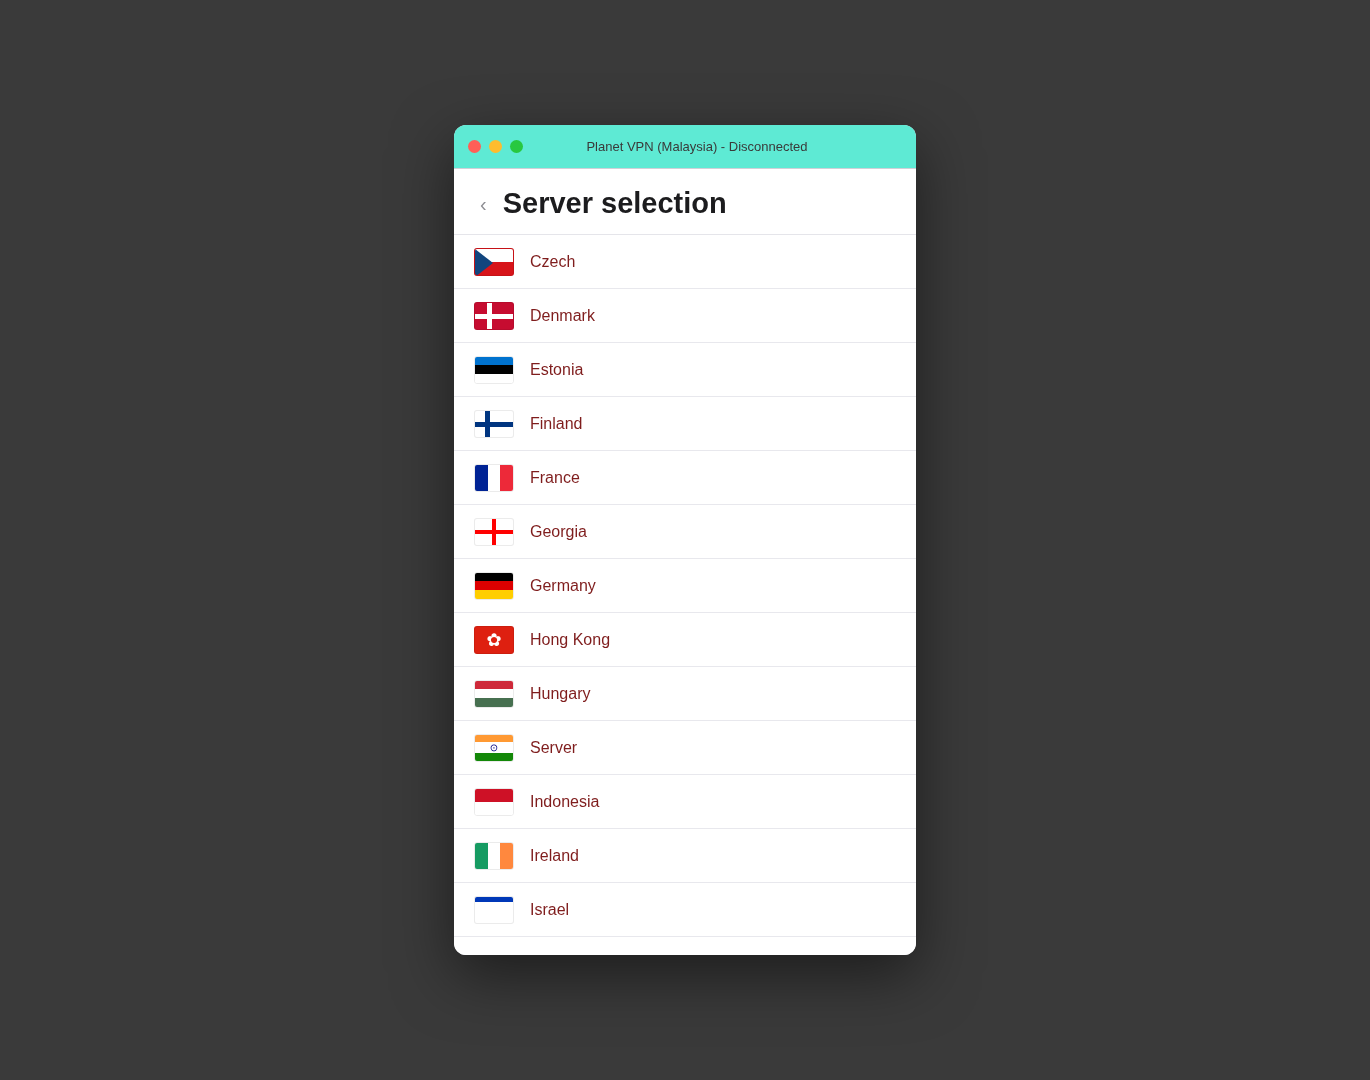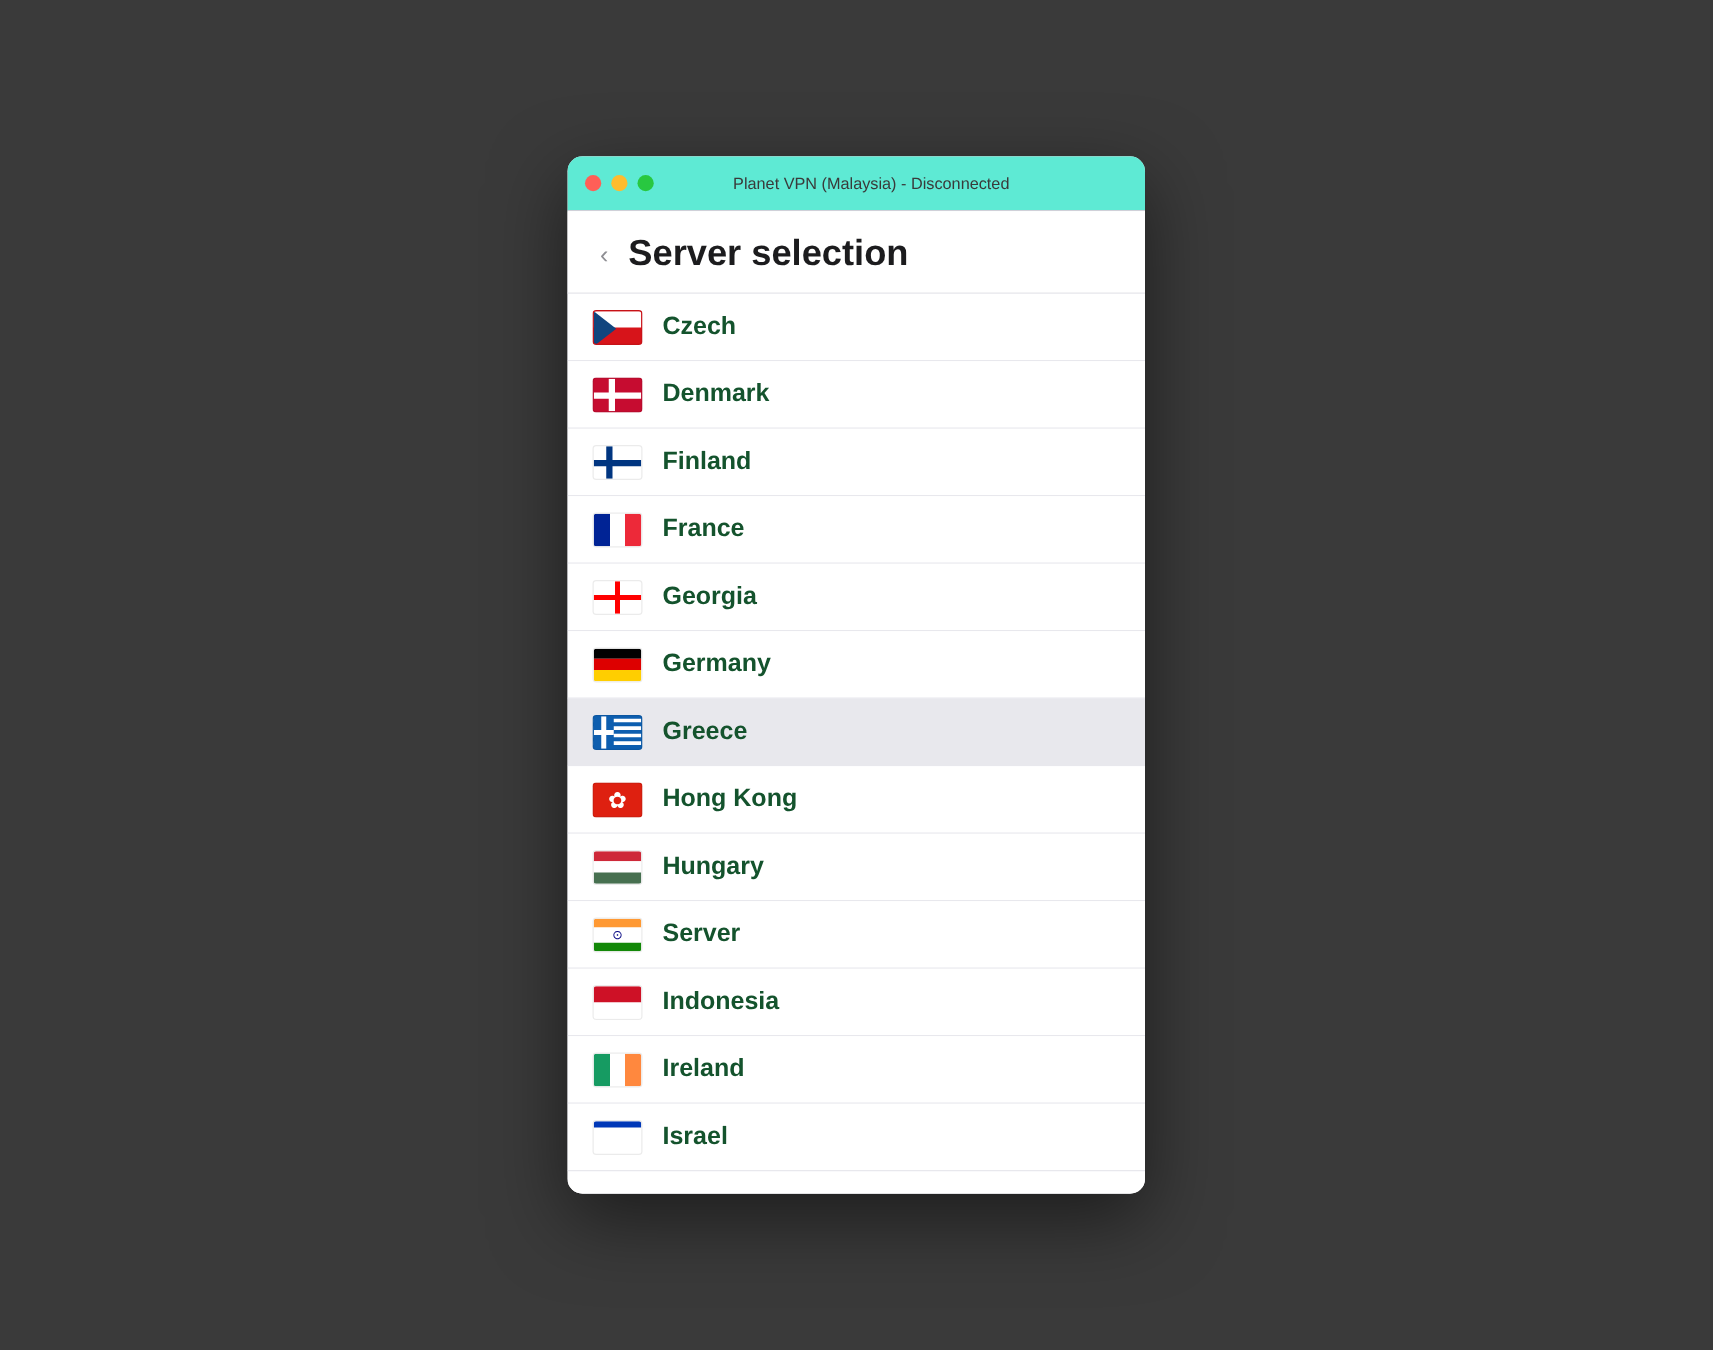--- a/index.html
+++ b/index.html
@@ -116,23 +116,23 @@
       border-radius: 3px;
       margin-right: 16px;
       flex-shrink: 0;
       overflow: hidden;
       display: flex;
       flex-direction: column;
       border: 1px solid rgba(0,0,0,0.08);
     }
 
     .country-name {
-      font-size: 20px;
-      color: #14532d;
-      font-weight: 700;
+      font-size: 16px;
+      color: #7f1d1d;
+      font-weight: 400;
     }
 
     
     .flag-cz {
       position: relative;
       background: #d7141a;
     }
     .flag-cz::before {
       content: '';
       position: absolute;
@@ -314,20 +314,28 @@
       <div class="server-item">
         <div class="flag flag-cz"></div>
         <span class="country-name">Czech</span>
       </div>
 
       <div class="server-item">
         <div class="flag flag-dk"></div>
         <span class="country-name">Denmark</span>
       </div>
 
+      <div class="server-item">
+        <div class="flag flag-ee">
+          <div class="stripe1"></div>
+          <div class="stripe2"></div>
+          <div class="stripe3"></div>
+        </div>
+        <span class="country-name">Estonia</span>
+      </div>
 
       <div class="server-item">
         <div class="flag flag-fi"></div>
         <span class="country-name">Finland</span>
       </div>
 
       <div class="server-item">
         <div class="flag flag-fr">
           <div class="s1"></div>
           <div class="s2"></div>
@@ -343,43 +351,20 @@
 
       <div class="server-item">
         <div class="flag flag-de">
           <div class="s1"></div>
           <div class="s2"></div>
           <div class="s3"></div>
         </div>
         <span class="country-name">Germany</span>
       </div>
 
-      <div class="server-item selected">
-        <div class="flag" style="background:#0d5eaf; position:relative; overflow:hidden;">
-
-          <div style="position:absolute;top:0;left:0;width:100%;height:100%;display:flex;flex-direction:column;">
-            <div style="flex:1;background:#0d5eaf;"></div>
-            <div style="flex:1;background:#ffffff;"></div>
-            <div style="flex:1;background:#0d5eaf;"></div>
-            <div style="flex:1;background:#ffffff;"></div>
-            <div style="flex:1;background:#0d5eaf;"></div>
-            <div style="flex:1;background:#ffffff;"></div>
-            <div style="flex:1;background:#0d5eaf;"></div>
-            <div style="flex:1;background:#ffffff;"></div>
-            <div style="flex:1;background:#0d5eaf;"></div>
-          </div>
-
-          <div style="position:absolute;top:0;left:0;width:16px;height:100%;background:#0d5eaf;"></div>
-          <div style="position:absolute;top:0;left:0;width:16px;height:100%;display:flex;align-items:center;justify-content:center;">
-            <div style="position:absolute;width:4px;height:100%;background:#ffffff;"></div>
-            <div style="position:absolute;width:16px;height:4px;background:#ffffff;"></div>
-          </div>
-        </div>
-        <span class="country-name">Greece</span>
-      </div>
 
       <div class="server-item">
         <div class="flag flag-hk">
           <div style="color:white;font-size:18px;line-height:1;">✿</div>
         </div>
         <span class="country-name">Hong Kong</span>
       </div>
 
       <div class="server-item">
         <div class="flag flag-hu">

